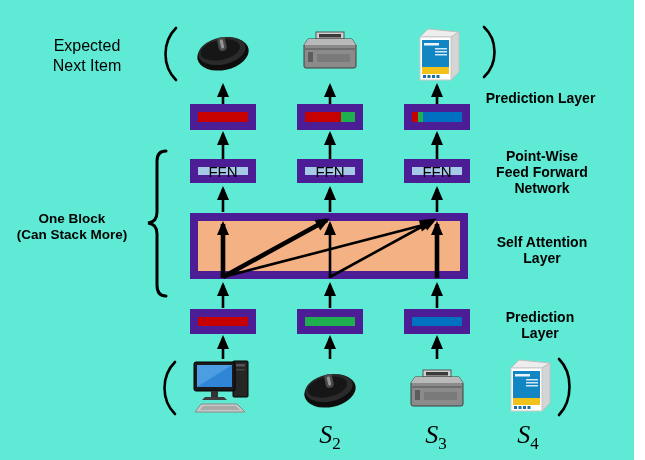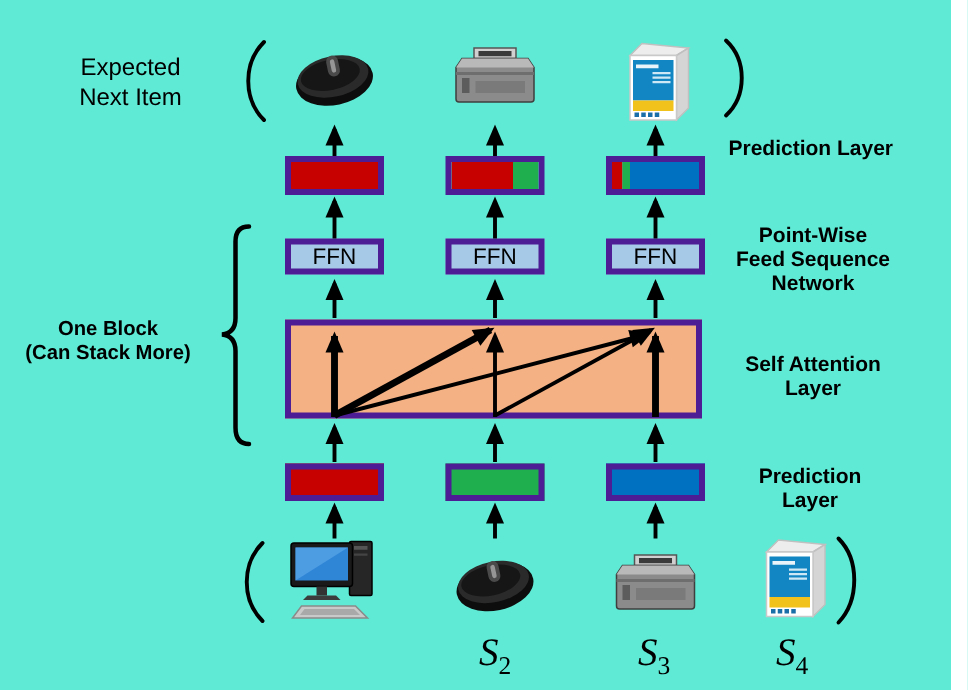--- a/index.html
+++ b/index.html
@@ -1,40 +1,40 @@
 <!DOCTYPE html>
 <html><head>
 <meta charset="utf-8">
 <style>
   html,body{margin:0;padding:0;background:#fff;}
   .canvas{position:relative;width:634px;height:460px;background:#5eead4;
           font-family:"Liberation Sans",sans-serif;overflow:hidden;}
   .lbl{position:absolute;white-space:pre-line;text-align:center;color:#000;}
   .lbl.plain{font-size:16px;line-height:20px;}
   .lbl.boldlbl{font-weight:bold;font-size:14px;line-height:16px;}
-  .box{position:absolute;border:4px solid #4c1d95;box-sizing:border-box;}
+  .box{position:absolute;border:8px solid #4c1d95;box-sizing:border-box;}
   .ffn-box{display:flex;align-items:center;justify-content:center;font-size:15px;color:#000;}
   .bar{display:flex;overflow:hidden;}
   .bar .seg{height:100%;}
   .icon-slot{position:absolute;z-index:2;}
   svg.overlay{position:absolute;left:0;top:0;z-index:5;pointer-events:none;}
   .s-label{position:absolute;top:420px;width:60px;text-align:center;
            font-family:"Liberation Serif",serif;font-style:italic;font-size:26px;color:#000;}
   .s-label sub{font-size:17px;font-style:normal;font-family:"Liberation Serif",serif;}
 </style>
 </head>
 <body>
 
 <div class="canvas">
 
   <div class="lbl plain" style="left:17px;top:36px;width:140px;">Expected
 Next Item</div>
   <div class="lbl boldlbl" style="left:463px;top:90px;width:155px;">Prediction Layer</div>
   <div class="lbl boldlbl" style="left:467px;top:148px;width:150px;">Point-Wise
-Feed Sequence
+Feed Forward
 Network</div>
   <div class="lbl boldlbl" style="left:2px;top:211px;width:140px;font-size:13.5px;">One Block
 (Can Stack More)</div>
   <div class="lbl boldlbl" style="left:467px;top:234px;width:150px;">Self Attention
 Layer</div>
   <div class="lbl boldlbl" style="left:465px;top:309px;width:150px;">Prediction
 Layer</div>
 
   <div class="box" style="left: 190px; top: 213px; width: 278px; height: 66px; background: rgb(244, 177, 131);"></div>
 

